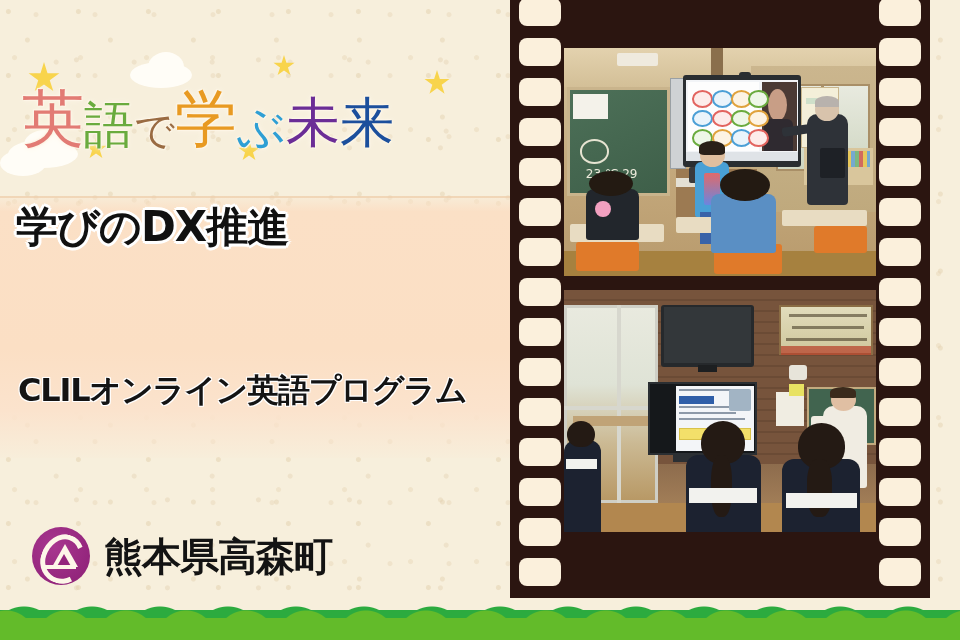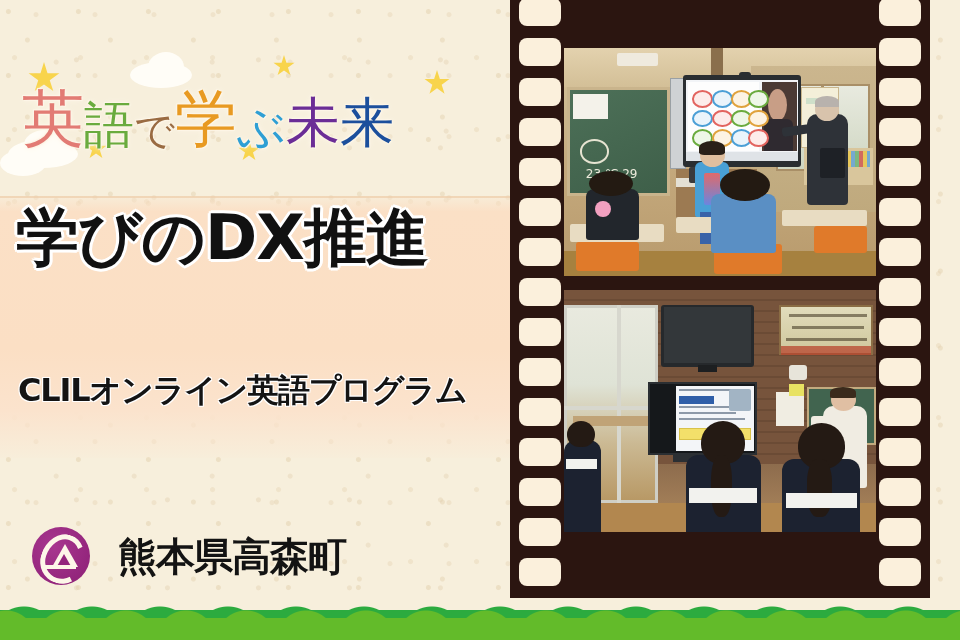--- a/index.html
+++ b/index.html
@@ -58,30 +58,30 @@
   .t6{font-size:54px;}
   .t7{font-size:54px;}
 
   
   .headline{
     position:absolute;left:16px;top:206px;width:500px;
     color:#111;font-weight:bold;letter-spacing:-1px;line-height:1.02;
     text-shadow:2px 2px 0 #fff,-2px 2px 0 #fff,2px -2px 0 #fff,-2px -2px 0 #fff,
                 0 3px 0 #fff,3px 0 0 #fff,0 -3px 0 #fff,-3px 0 0 #fff;
   }
-  .headline .l1{font-size:63px;display:block;}
+  .headline .l1{font-size:42px;display:block;}
   .headline .l2{font-size:63px;display:block;margin-top:4px;}
   .subline{
     position:absolute;left:18px;top:369px;width:500px;
     font-size:32px;font-weight:bold;color:#141414;letter-spacing:-1.2px;
     text-shadow:1px 1px 0 #fff,-1px 1px 0 #fff,1px -1px 0 #fff,-1px -1px 0 #fff;
   }
 
   
-  .logo-wrap{position:absolute;left:32px;top:527px;display:flex;align-items:center;gap:28px;}
+  .logo-wrap{position:absolute;left:32px;top:527px;display:flex;align-items:center;gap:14px;}
   .logo-mark{position:relative;width:58px;height:58px;border-radius:50%;background:#9c2b86;
     background:radial-gradient(circle at 38% 34%,#a8368f 0%,#93257c 72%,#8c2275 100%);}
   .logo-mark .ring{position:absolute;left:9px;top:7px;width:34px;height:40px;border:5px solid #fdf6e8;
     border-radius:50% 50% 50% 50%/55% 55% 45% 45%;border-right-color:transparent;transform:rotate(18deg);}
   .logo-mark .peak{position:absolute;left:20px;top:17px;width:0;height:0;
     border-left:13px solid transparent;border-right:13px solid transparent;border-bottom:23px solid #fdf6e8;}
   .logo-mark .peak-in{position:absolute;left:24px;top:27px;width:0;height:0;
     border-left:8px solid transparent;border-right:8px solid transparent;border-bottom:14px solid #93257c;}
   .logo-mark .base{position:absolute;left:12px;top:38px;width:32px;height:4px;background:#fdf6e8;}
   .logo-text{font-size:39px;font-weight:bold;color:#131313;letter-spacing:-1px;line-height:1;}

